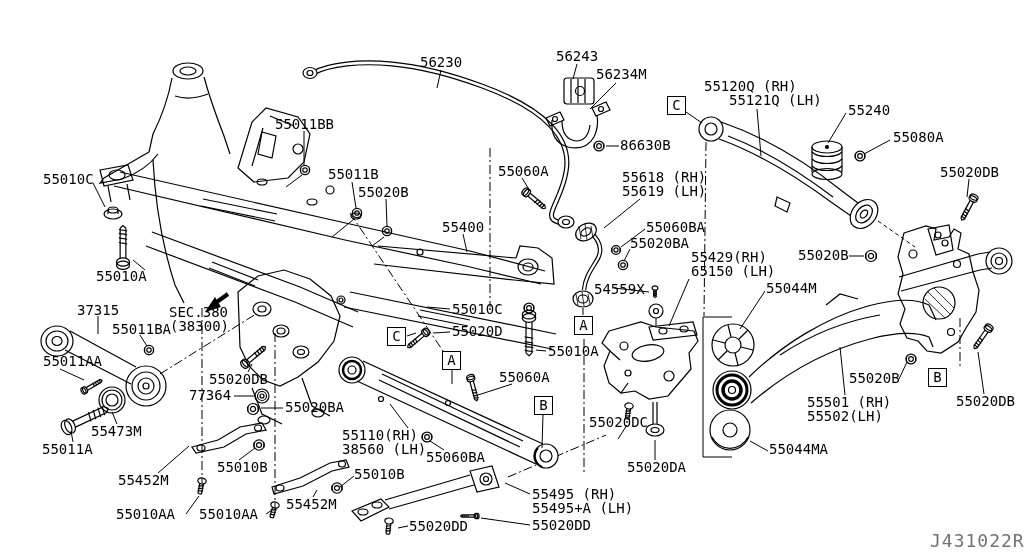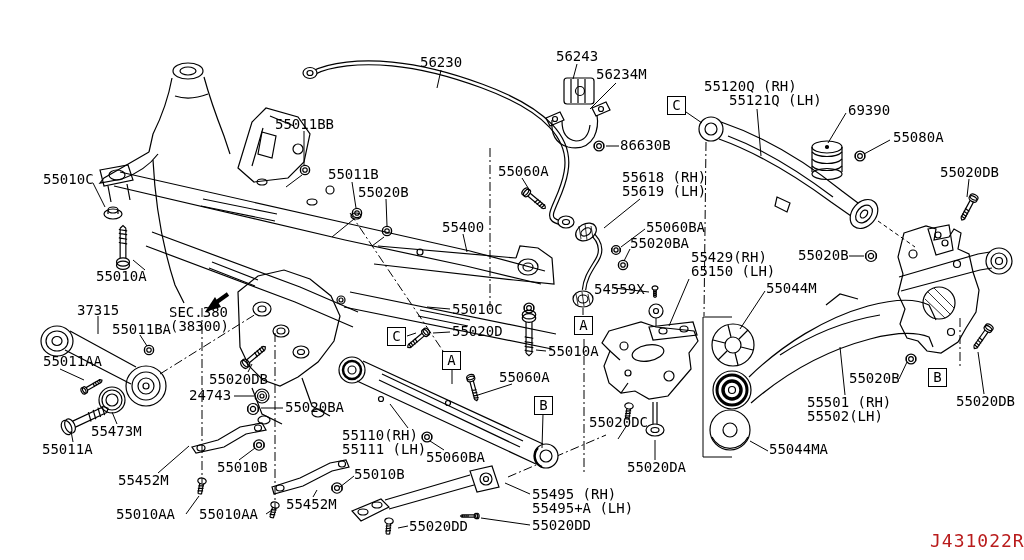--- a/index.html
+++ b/index.html
@@ -3,21 +3,21 @@
 <meta charset="utf-8">
 <style>
   html,body{margin:0;padding:0;background:#ffffff;}
   #stage{position:relative;width:1024px;height:560px;background:#ffffff;overflow:hidden;
          font-family:"DejaVu Sans Mono","Liberation Mono",monospace;}
   #art{position:absolute;left:0;top:0;}
   .lbl{position:absolute;font-size:14px;line-height:13px;color:#000;white-space:nowrap;
        letter-spacing:0px;}
   .callout{position:absolute;width:17px;height:17px;border:1.6px solid #000;color:#000;
        font-size:14px;line-height:17px;text-align:center;background:#fff;}
-  .figref{position:absolute;font-size:18px;color:#b91c1c;letter-spacing:1px;}
+  .figref{position:absolute;font-size:18px;color:#737373;letter-spacing:1px;}
   svg *{vector-effect:non-scaling-stroke;}
   .ln{stroke:#000;stroke-width:1.2;fill:none;}
   .ld{stroke:#000;stroke-width:1;fill:none;}
 </style>
 </head>
 <body>
 
 <div id="stage">
 
 <svg id="art" width="1024" height="560" viewBox="0 0 1024 560">
@@ -329,21 +329,21 @@
              M686,112 L702,123 M407,336 L416,333 M583,315 L583,308 M543,414 L542,448 M452,370 L452,384 M656,318 L656,326"></path>
   </g>
 </svg>
 
 <div class="lbl" style="left:420px;top:56px">56230</div>
 <div class="lbl" style="left:556px;top:50px">56243</div>
 <div class="lbl" style="left:596px;top:68px">56234M</div>
 <div class="lbl" style="left:275px;top:118px">55011BB</div>
 <div class="lbl" style="left:704px;top:80px">55120Q (RH)</div>
 <div class="lbl" style="left:729px;top:94px">55121Q (LH)</div>
-<div class="lbl" style="left:848px;top:104px">69390</div>
+<div class="lbl" style="left:848px;top:104px">55240</div>
 <div class="lbl" style="left:893px;top:131px">55080A</div>
 <div class="lbl" style="left:940px;top:166px">55020DB</div>
 <div class="lbl" style="left:43px;top:173px">55010C</div>
 <div class="lbl" style="left:328px;top:168px">55011B</div>
 <div class="lbl" style="left:358px;top:186px">55020B</div>
 <div class="lbl" style="left:498px;top:165px">55060A</div>
 <div class="lbl" style="left:620px;top:139px">86630B</div>
 <div class="lbl" style="left:622px;top:171px">55618 (RH)</div>
 <div class="lbl" style="left:622px;top:185px">55619 (LH)</div>
 <div class="lbl" style="left:442px;top:221px">55400</div>
@@ -357,27 +357,27 @@
 <div class="lbl" style="left:77px;top:304px">37315</div>
 <div class="lbl" style="left:169px;top:306px">SEC.380</div>
 <div class="lbl" style="left:170px;top:320px">(38300)</div>
 <div class="lbl" style="left:112px;top:323px">55011BA</div>
 <div class="lbl" style="left:452px;top:303px">55010C</div>
 <div class="lbl" style="left:452px;top:325px">55020D</div>
 <div class="lbl" style="left:43px;top:355px">55011AA</div>
 <div class="lbl" style="left:548px;top:345px">55010A</div>
 <div class="lbl" style="left:499px;top:371px">55060A</div>
 <div class="lbl" style="left:209px;top:373px">55020DB</div>
-<div class="lbl" style="left:189px;top:389px">24743</div>
+<div class="lbl" style="left:189px;top:389px">77364</div>
 <div class="lbl" style="left:285px;top:401px">55020BA</div>
 <div class="lbl" style="left:798px;top:249px">55020B</div>
 <div class="lbl" style="left:91px;top:425px">55473M</div>
 <div class="lbl" style="left:42px;top:443px">55011A</div>
 <div class="lbl" style="left:342px;top:429px">55110(RH)</div>
-<div class="lbl" style="left:342px;top:443px">55111 (LH)</div>
+<div class="lbl" style="left:342px;top:443px">38560 (LH)</div>
 <div class="lbl" style="left:426px;top:451px">55060BA</div>
 <div class="lbl" style="left:807px;top:396px">55501 (RH)</div>
 <div class="lbl" style="left:807px;top:410px">55502(LH)</div>
 <div class="lbl" style="left:849px;top:372px">55020B</div>
 <div class="lbl" style="left:956px;top:395px">55020DB</div>
 <div class="lbl" style="left:118px;top:474px">55452M</div>
 <div class="lbl" style="left:217px;top:461px">55010B</div>
 <div class="lbl" style="left:354px;top:468px">55010B</div>
 <div class="lbl" style="left:286px;top:498px">55452M</div>
 <div class="lbl" style="left:116px;top:508px">55010AA</div>

